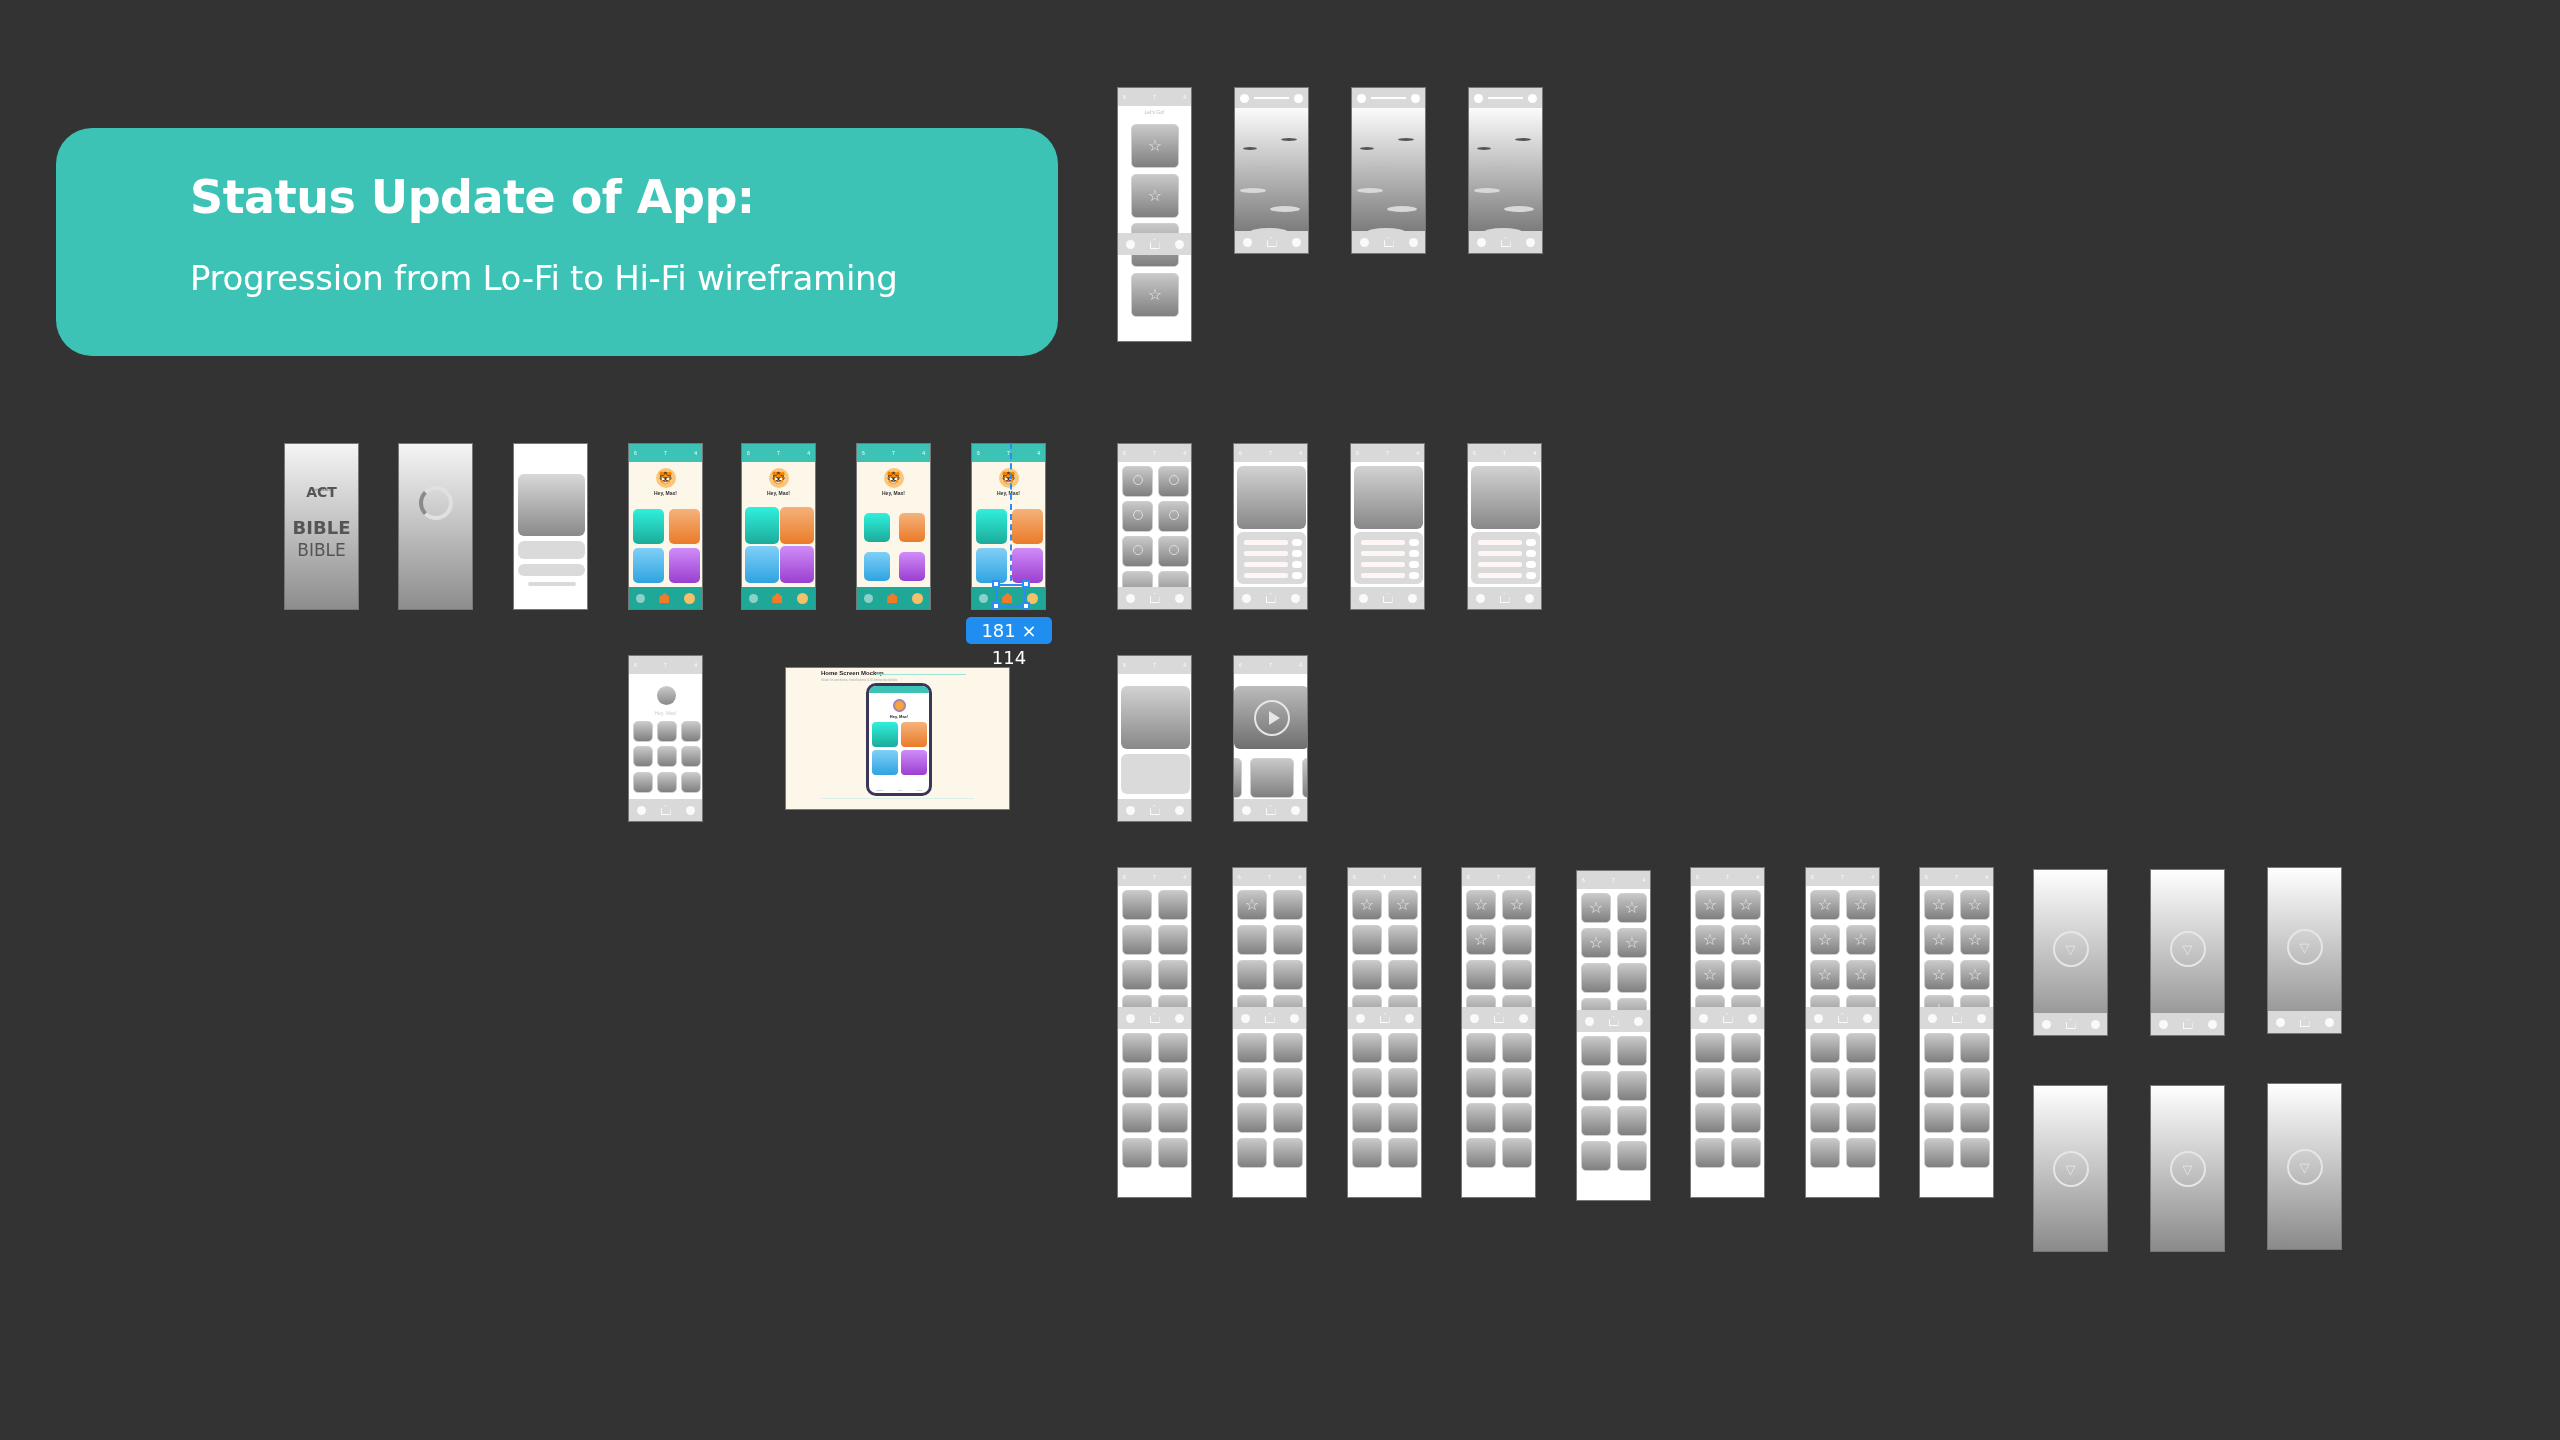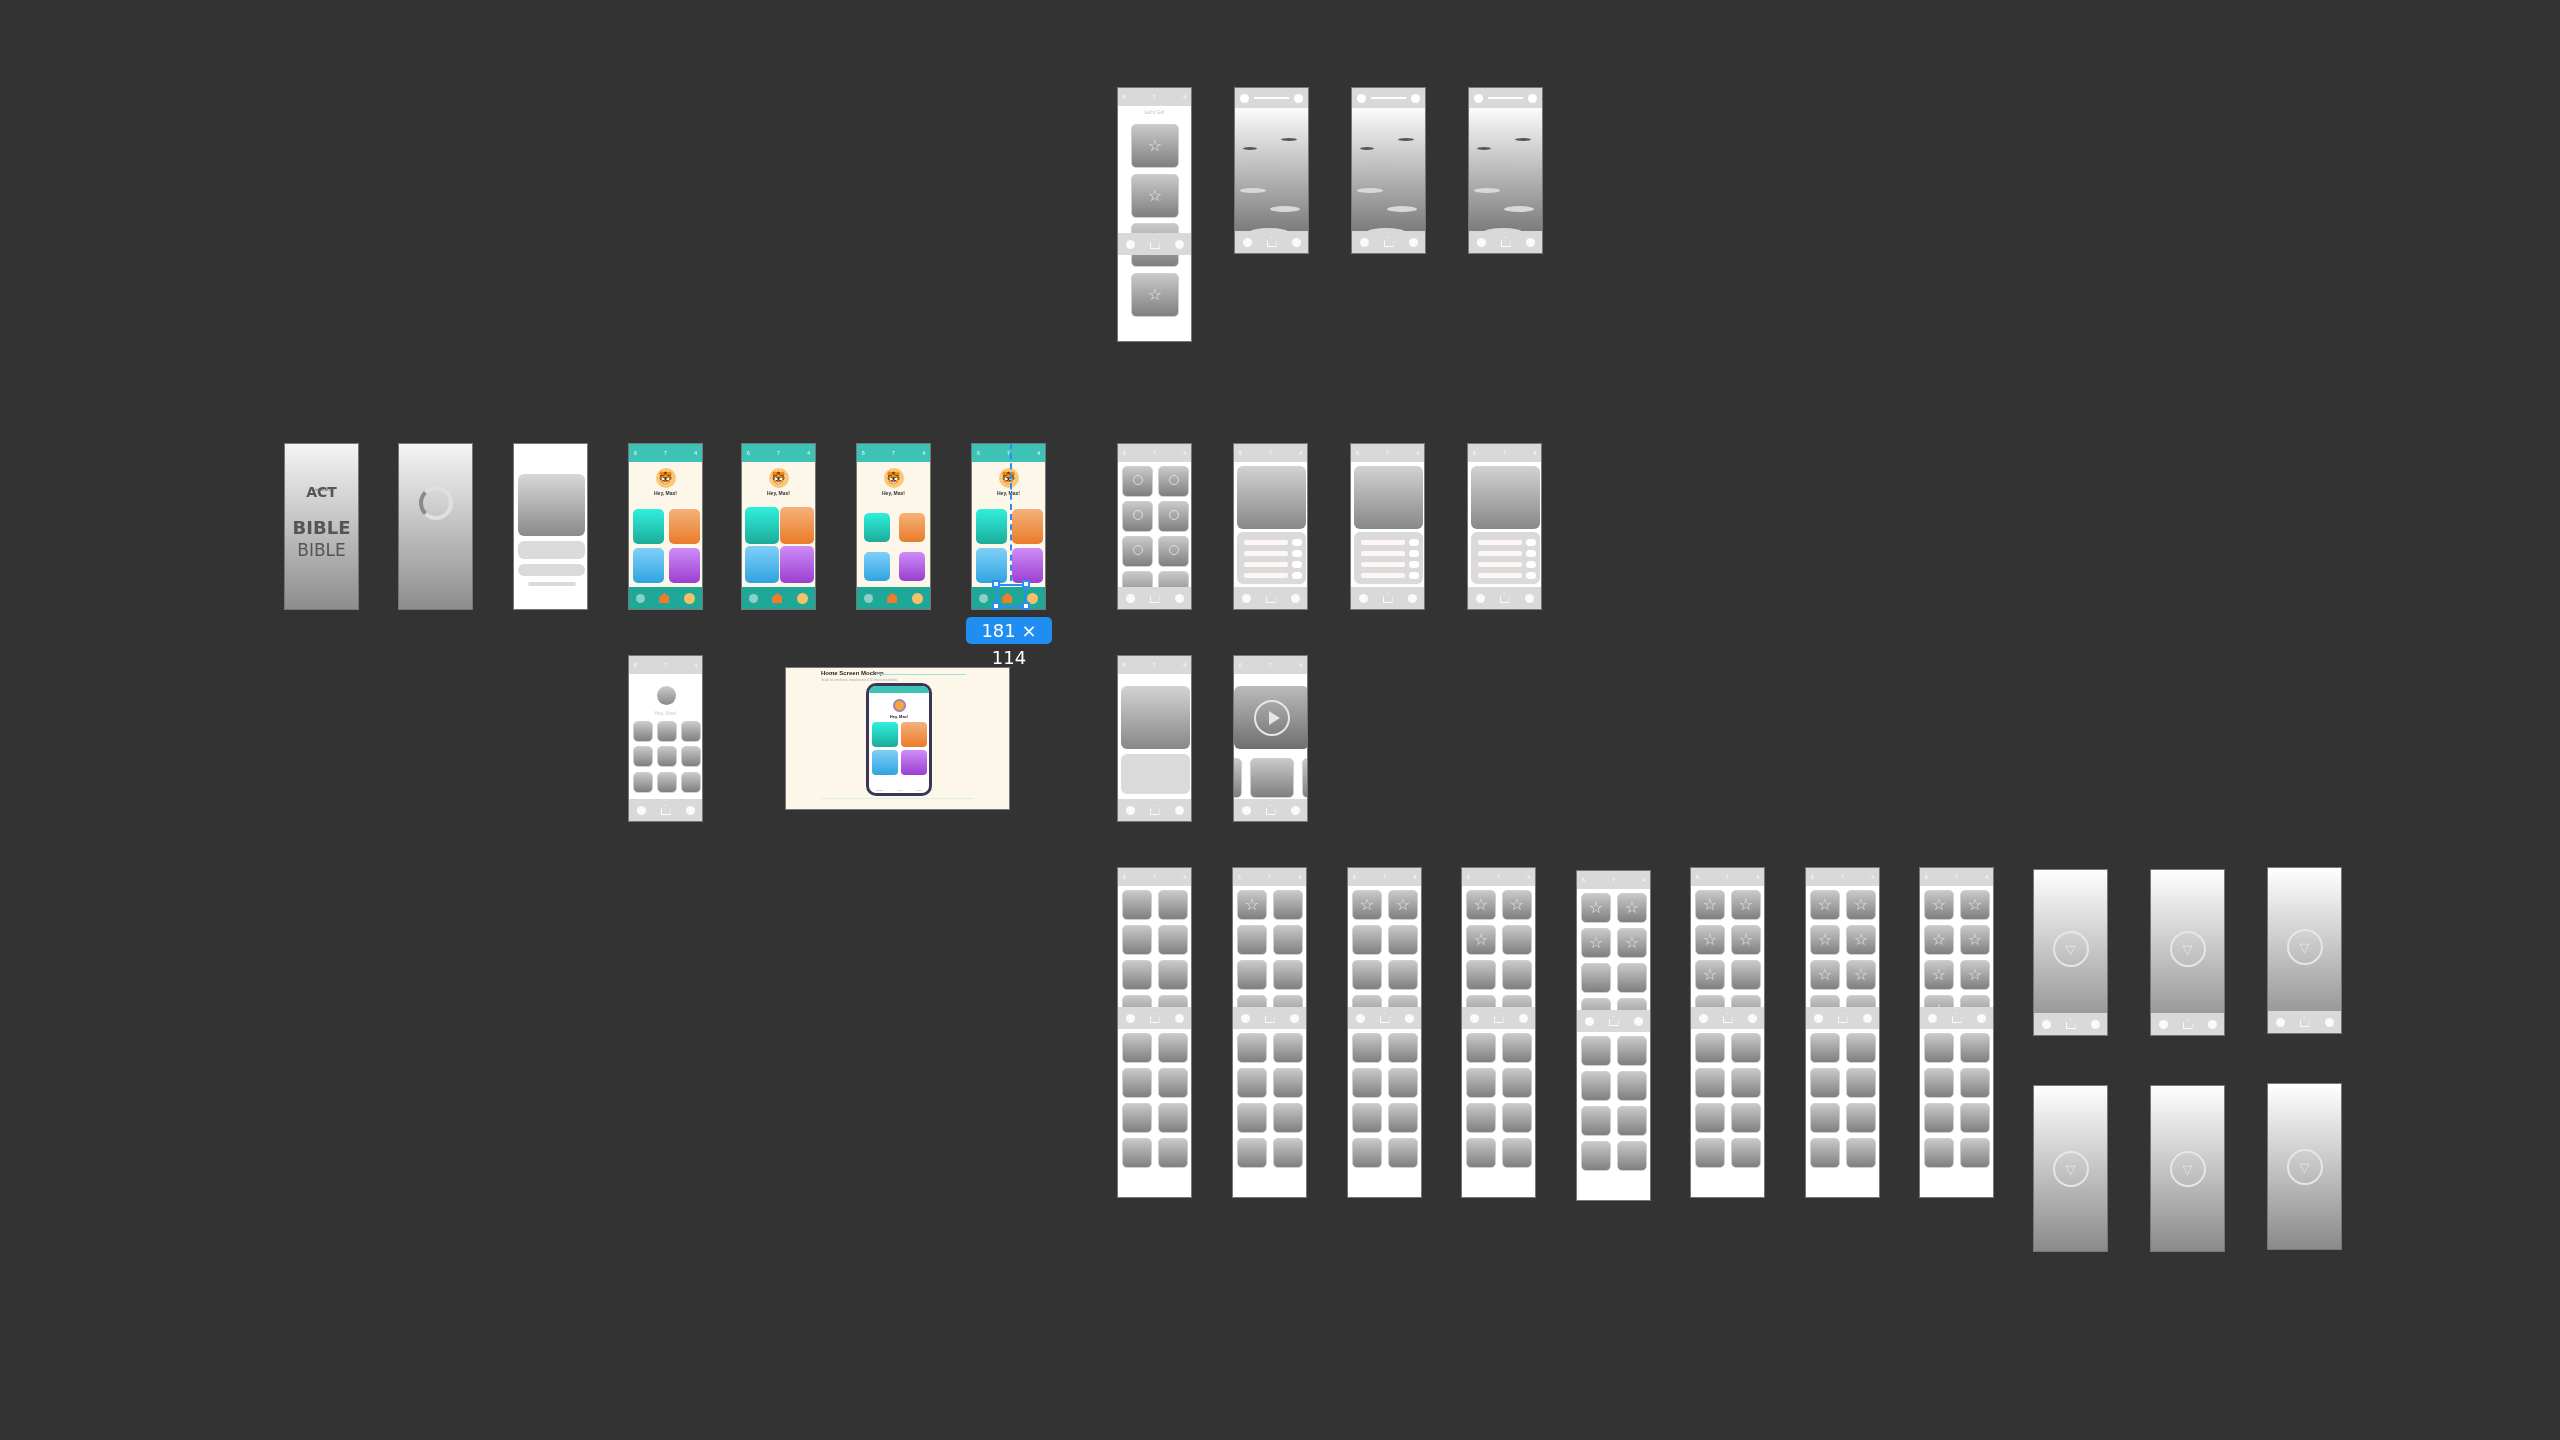--- a/index.html
+++ b/index.html
@@ -52,20 +52,24 @@
   .mockup .mk-sub { position: absolute; left: 35px; top: 10px; font-size: 3px; color: #aaa; }
   .mockup .mk-line { position: absolute; left: 90px; top: 6px; width: 90px; height: 1px; background: #9ee3d8; }
   .mockup .phone { position: absolute; left: 80px; top: 15px; width: 66px; height: 113px; border: 3px solid #3b3558; border-radius: 10px; background: #fff; overflow: hidden; }
   .mockup .bottom-line { position: absolute; left: 35px; right: 35px; bottom: 10px; height: 1px; background: #d9efe9; }
 </style>
 </head>
 <body>
 
 <div class="canvas">
 
+  <div class="title-card">
+    <div class="heading">Status Update of App:</div>
+    <div class="sub">Progression from Lo-Fi to Hi-Fi wireframing</div>
+  </div>
 
   <div class="frame" style="left:1117px;top:87px;height:255px;">
     <div class="sbar">
         <span>6</span>
         <span>7</span>
         <span>4</span>
       </div>
     <div style="position:absolute;top:21px;left:0;right:0;text-align:center;font-size:5px;color:#bbb;">Let's Go!</div>
     <div class="tile" style="left:13px;top:36px;width:48px;height:44px;">
         <div class="star">☆</div>

